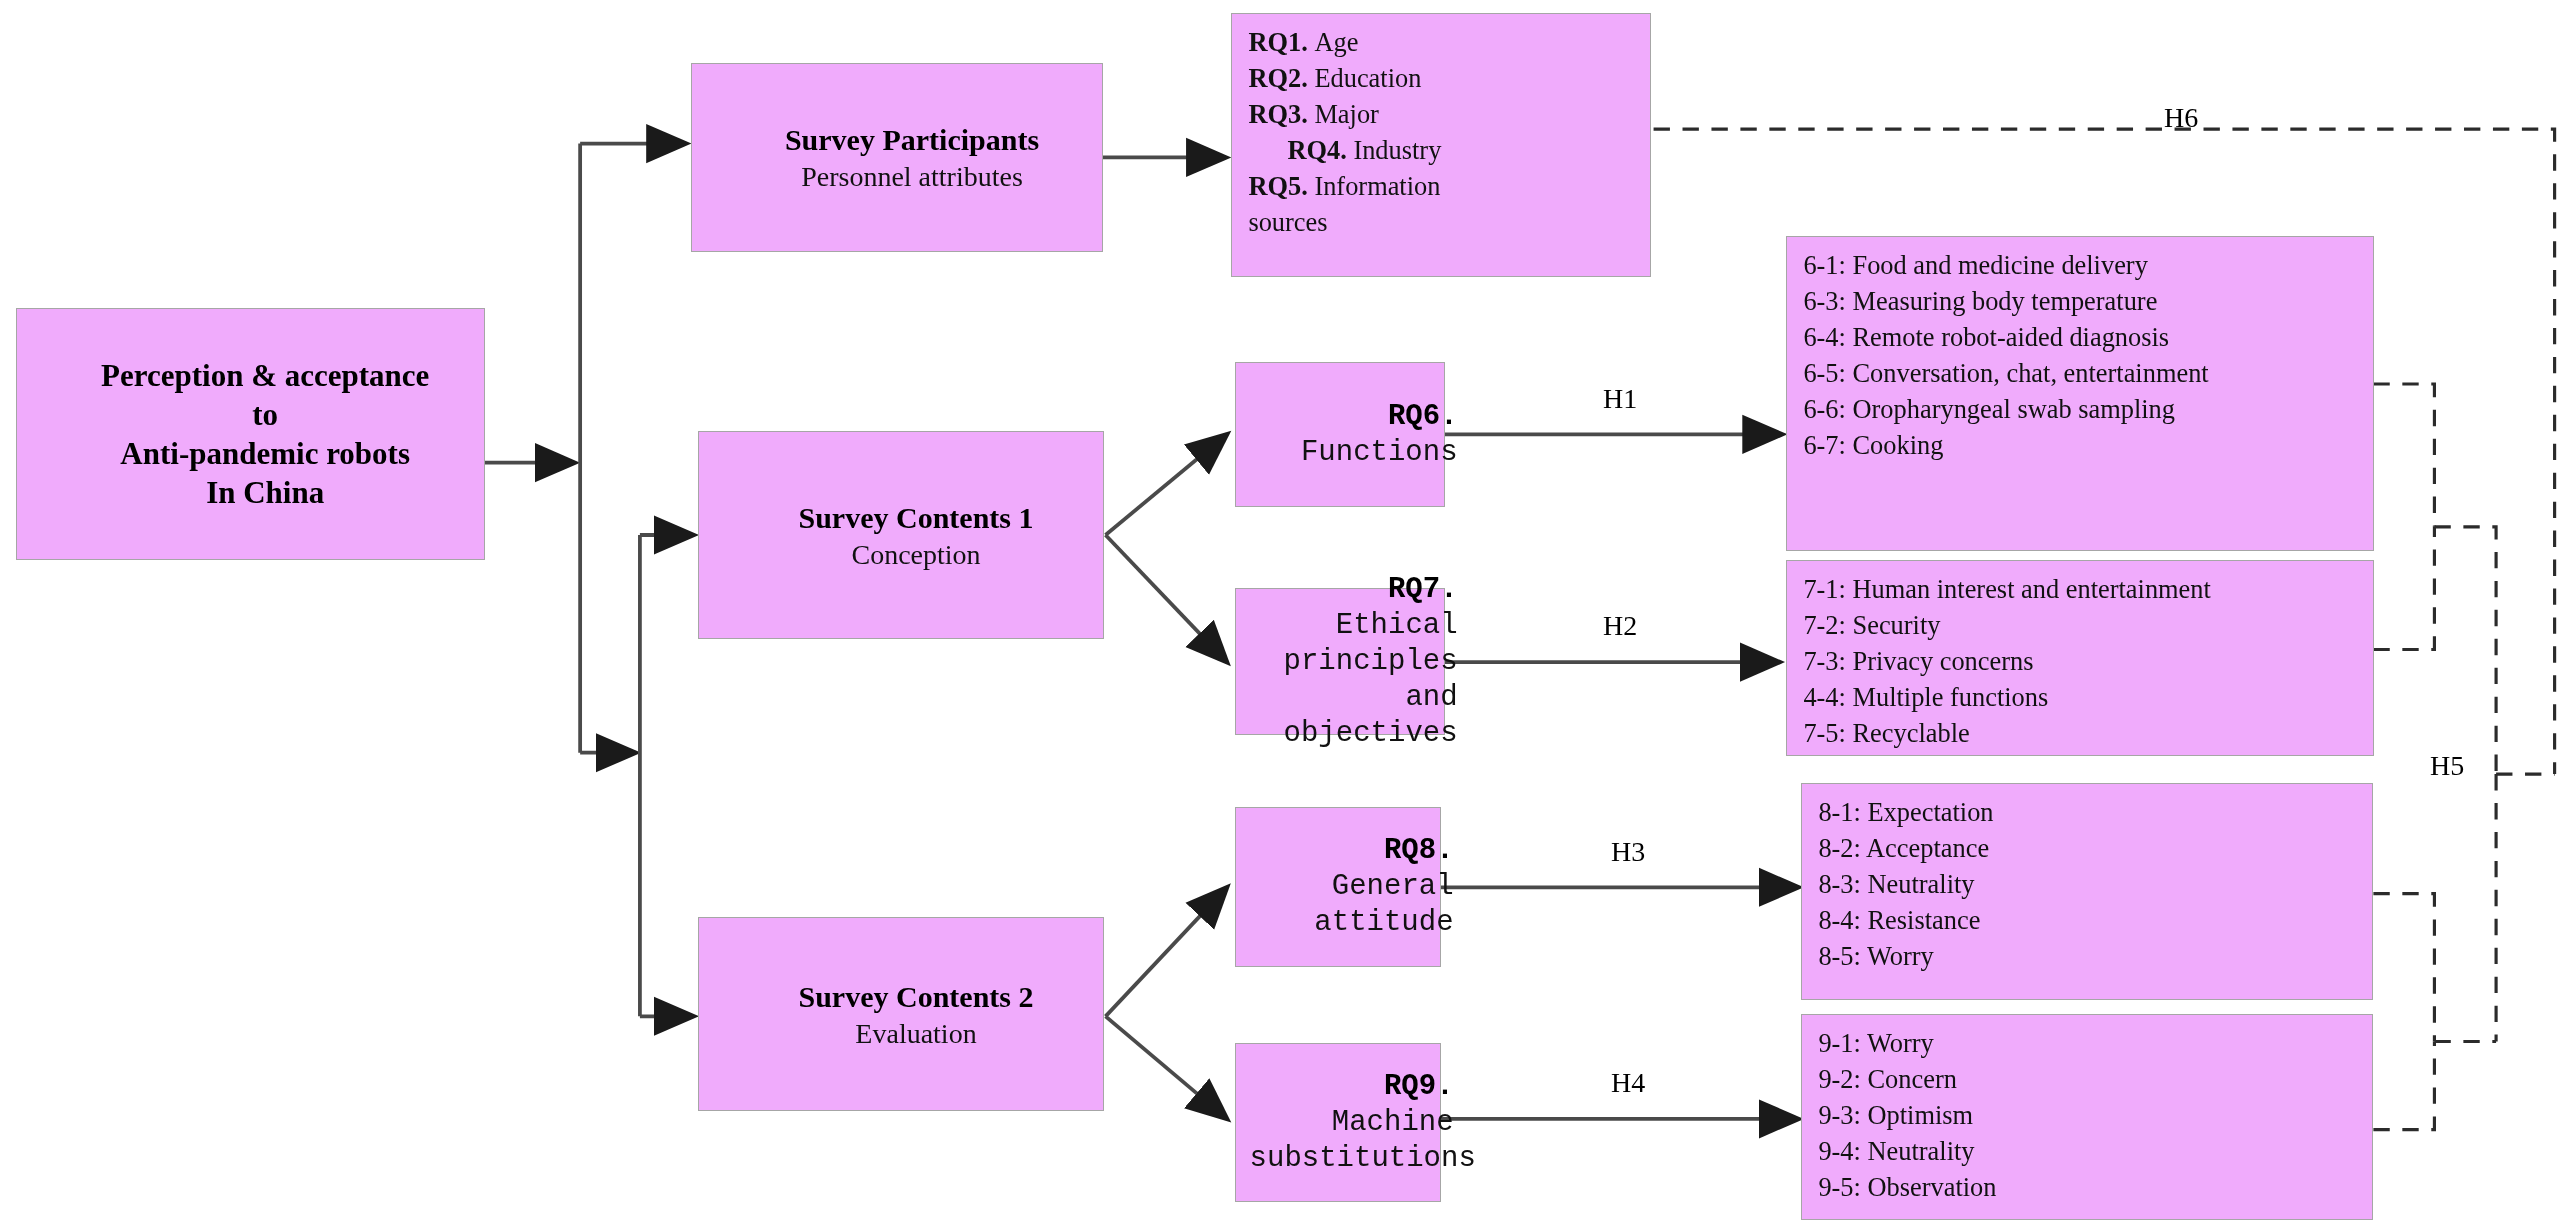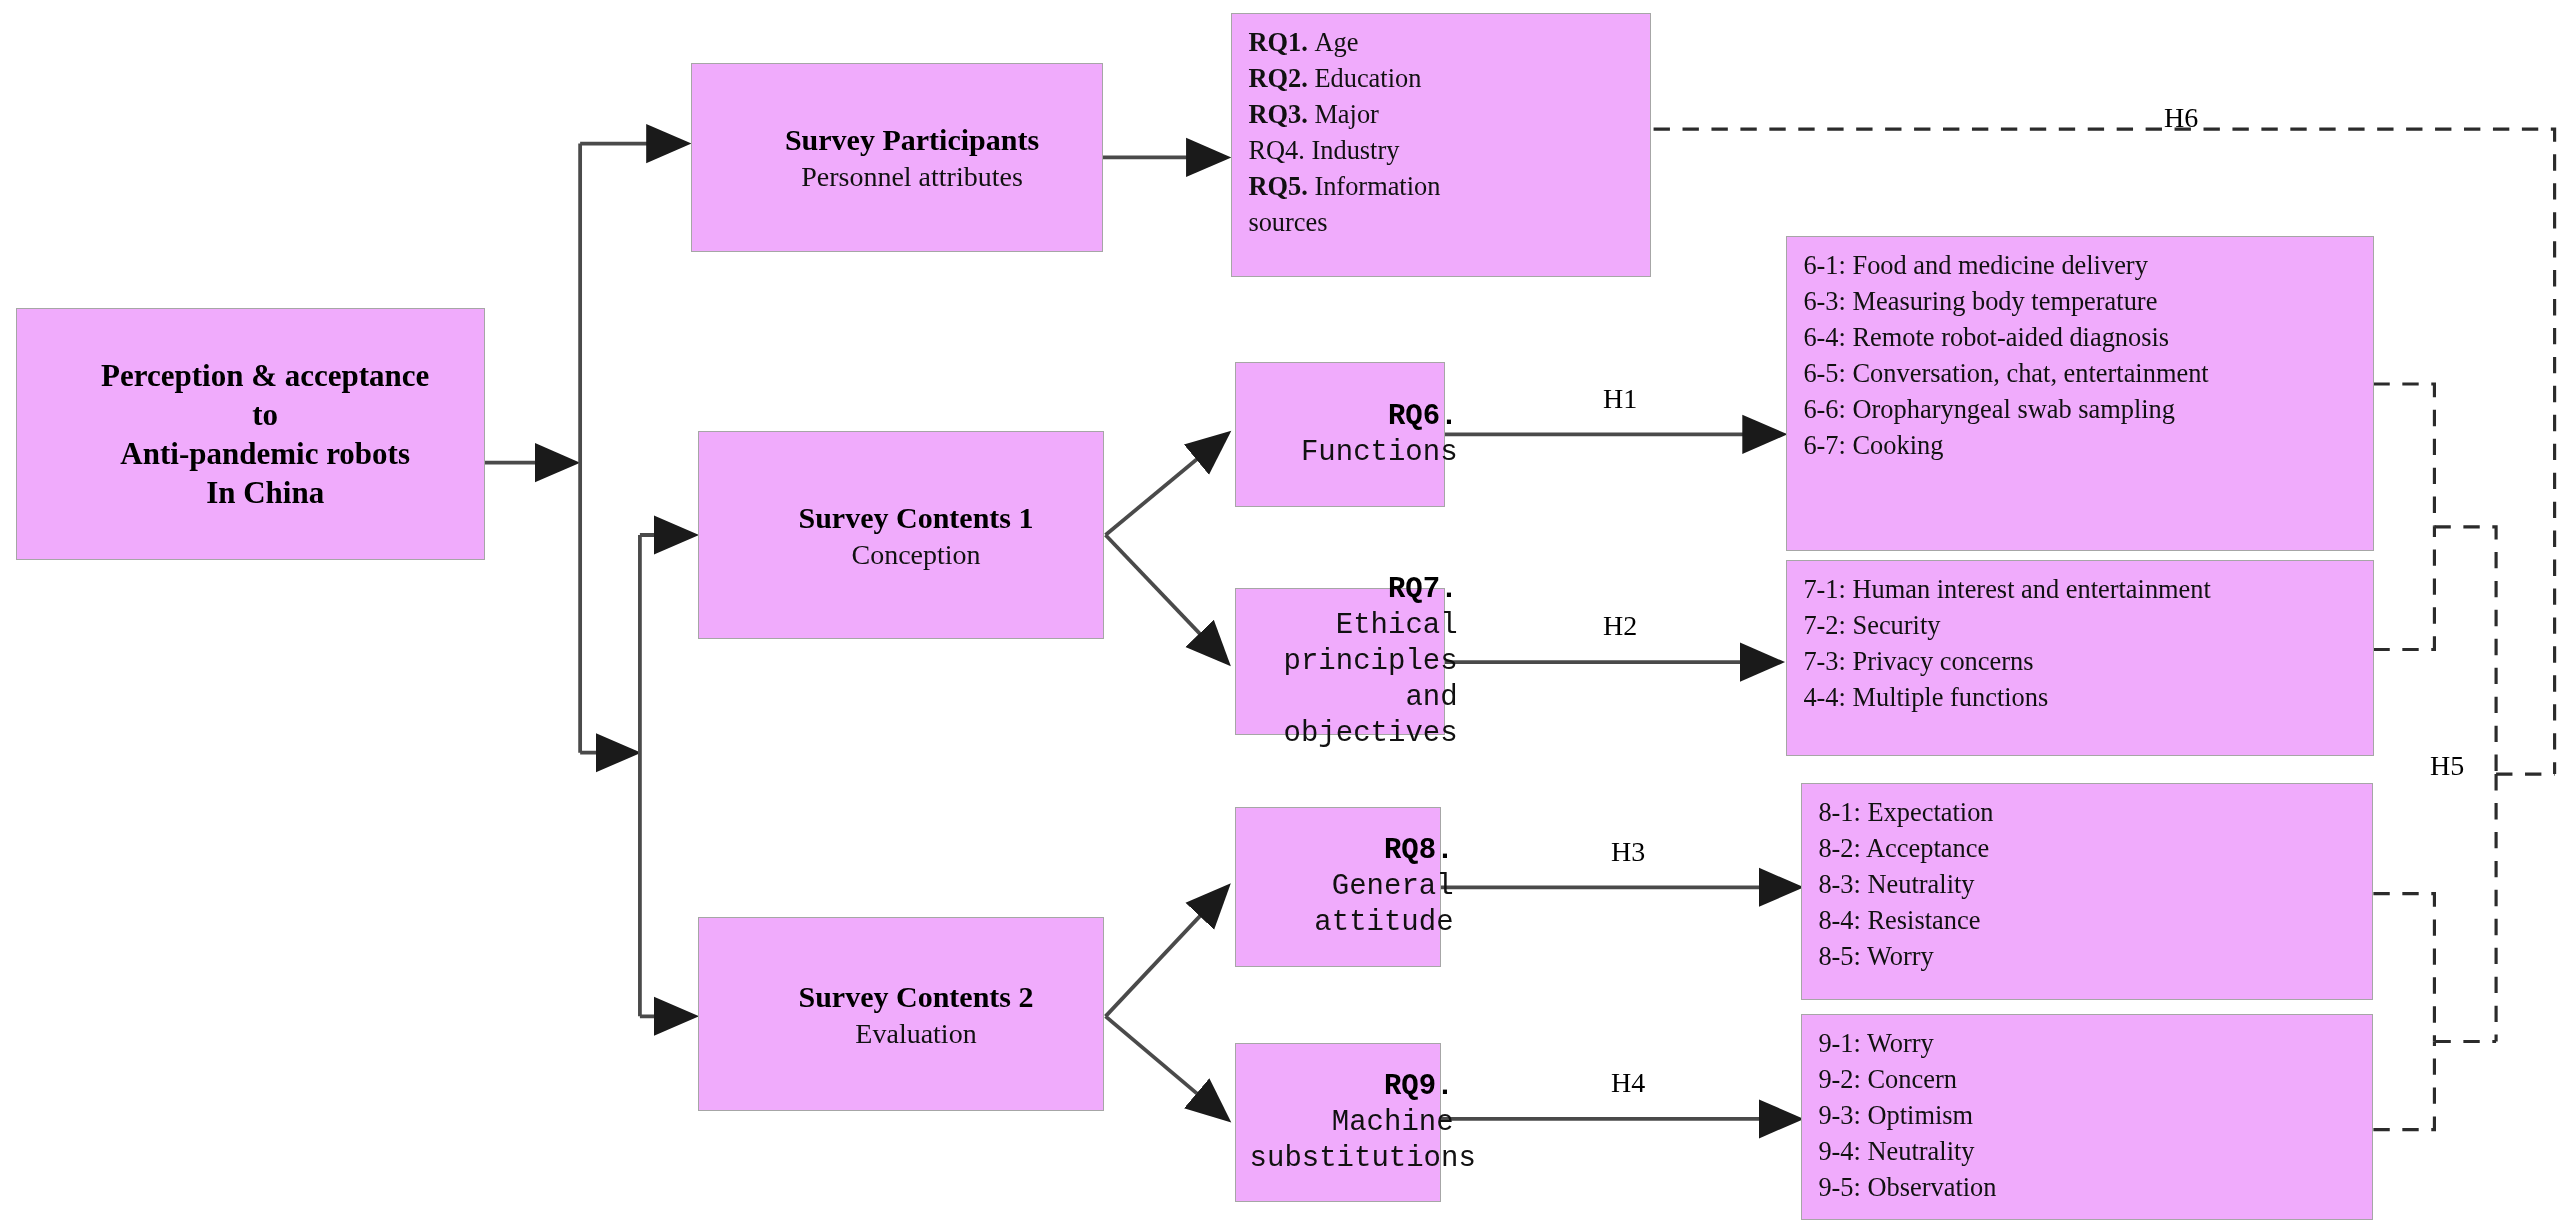--- a/index.html
+++ b/index.html
@@ -103,21 +103,21 @@
       <div class="ttl f-mid">Survey Participants</div>
       <div class="sub f-midsub">Personnel attributes</div>
     </div>
   </div>
 
   <div class="node" style="left:1231px;top:12.6px;width:420px;height:264px;">
     <div class="listbox f-li" id="pq-list">
         <div class="li"><span style="font-weight: bold;">RQ1. </span><span>Age</span></div>
         <div class="li"><span style="font-weight: bold;">RQ2. </span><span>Education</span></div>
         <div class="li"><span style="font-weight: bold;">RQ3. </span><span>Major</span></div>
-        <div class="li"><span style="font-weight: normal;">RQ4. </span><span>Industry</span></div>
+        <div class="li"><span style="font-weight: bold; margin-left: 39px;">RQ4. </span><span>Industry</span></div>
         <div class="li"><span style="font-weight: bold;">RQ5. </span><span>Information</span></div>
         <div class="li"><span>sources</span></div>
       </div>
   </div>
 
   <div class="node" style="left:698px;top:431px;width:406px;height:208px;">
     <div class="inner ctr pad">
       <div class="ttl f-mid">Survey Contents 1</div>
       <div class="sub f-midsub">Conception</div>
     </div>
@@ -169,20 +169,21 @@
         <div class="li">6-7: Cooking</div>
       </div>
   </div>
 
   <div class="node" style="left:1786px;top:560px;width:588px;height:196px;">
     <div class="listbox f-li" id="l7">
         <div class="li">7-1: Human interest and entertainment</div>
         <div class="li">7-2: Security</div>
         <div class="li">7-3: Privacy concerns</div>
         <div class="li">4-4: Multiple functions</div>
+        <div class="li">7-5: Recyclable</div>
       </div>
   </div>
 
   <div class="node" style="left:1801px;top:783px;width:572px;height:217px;">
     <div class="listbox f-li" id="l8">
         <div class="li">8-1: Expectation</div>
         <div class="li">8-2: Acceptance</div>
         <div class="li">8-3: Neutrality</div>
         <div class="li">8-4: Resistance</div>
         <div class="li">8-5: Worry</div>

